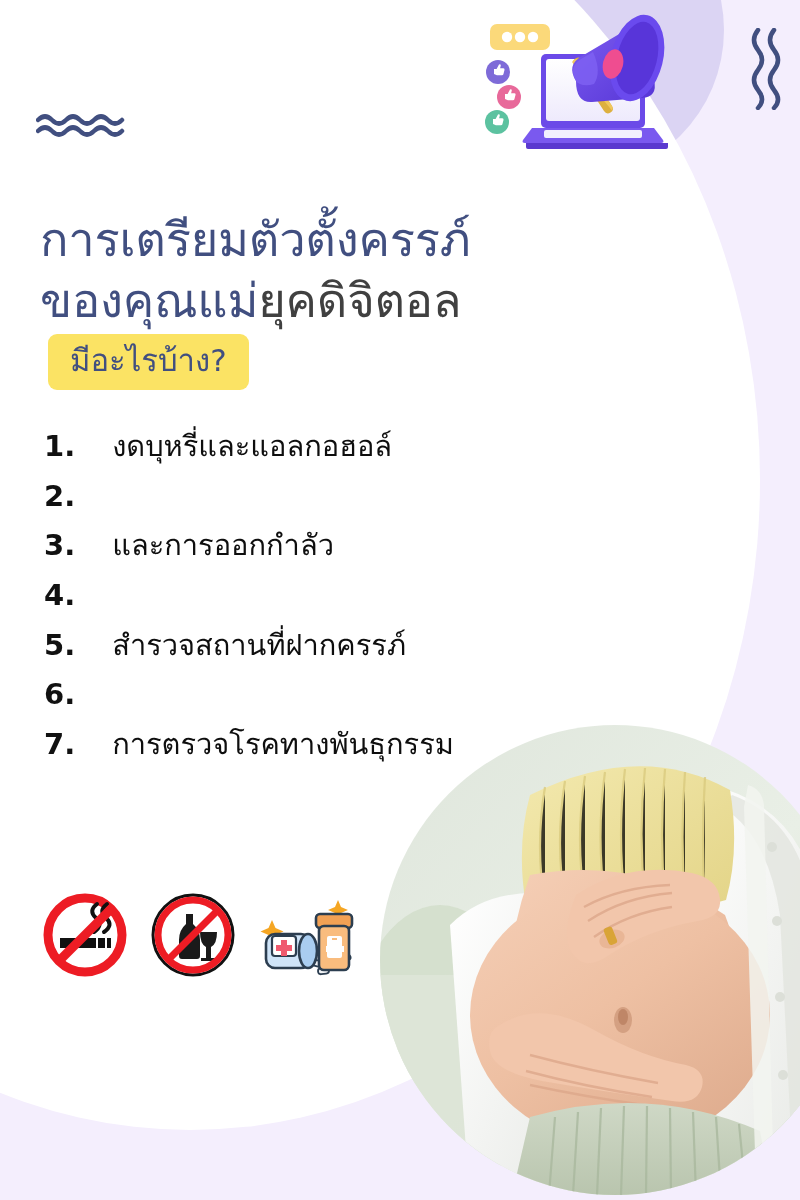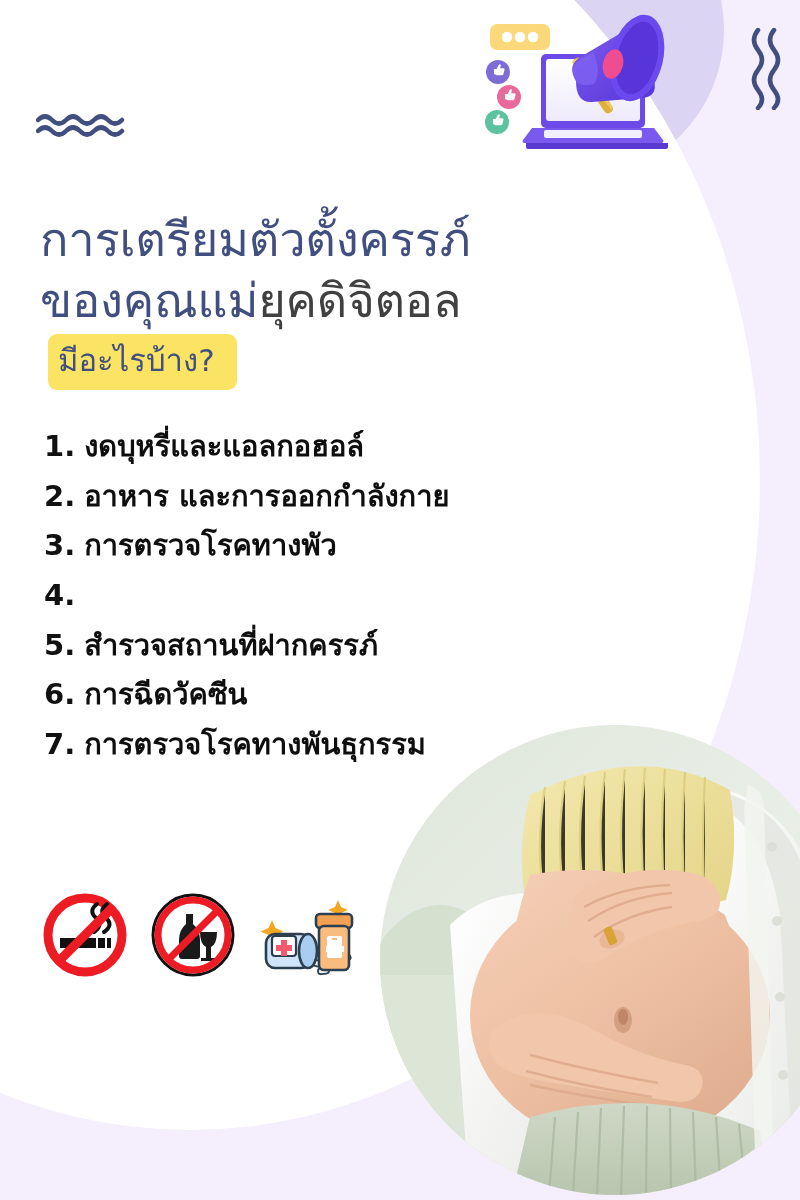--- a/index.html
+++ b/index.html
@@ -95,21 +95,21 @@
     color: #404040;
   }
 
   
   .badge {
     position: absolute;
     left: 48px;
     top: 334px;
     background: #fbe364;
     border-radius: 9px;
-    padding: 9px 22px 11px 10px;
+    padding: 9px 22px 11px 22px;
     font-size: 31px;
     line-height: 1.15;
     color: #414f80;
     font-weight: 400;
     white-space: nowrap;
   }
 
   
   .list {
     position: absolute;
@@ -126,21 +126,22 @@
     line-height: 1.16;
     white-space: nowrap;
   }
   .list-num {
     font-weight: 700;
     margin-right: 9px;
     color: #111111;
     flex: 0 0 auto;
   }
   .list-text {
-    font-weight: 700;
+    font-weight: 400;
+    margin-left: 28px;
   }
 
   
   .icon-row {
     position: absolute;
     left: 42px;
     top: 892px;
     display: flex;
     align-items: center;
     gap: 22px;
@@ -254,36 +255,34 @@
 
   <div class="badge">มีอะไรบ้าง?</div>
 
   <div class="list">
     <div class="list-item">
       <span class="list-num">1.</span>
       <span class="list-text">งดบุหรี่และแอลกอฮอล์</span>
     </div>
     <div class="list-item">
       <span class="list-num">2.</span>
-      <span class="list-text">อาหาร และการออกกำลังกาย</span>
     </div>
     <div class="list-item">
       <span class="list-num">3.</span>
-      <span class="list-text">การตรวจโรคทางพัว</span>
+      <span class="list-text">และการออกกำลัว</span>
     </div>
     <div class="list-item">
       <span class="list-num">4.</span>
     </div>
     <div class="list-item">
       <span class="list-num">5.</span>
       <span class="list-text">สำรวจสถานที่ฝากครรภ์</span>
     </div>
     <div class="list-item">
       <span class="list-num">6.</span>
-      <span class="list-text">การฉีดวัคซีน</span>
     </div>
     <div class="list-item">
       <span class="list-num">7.</span>
       <span class="list-text">การตรวจโรคทางพันธุกรรม</span>
     </div>
   </div>
 
   <div class="photo-circle">
     <svg class="photo-inner" viewBox="0 0 470 470" width="470" height="470" preserveAspectRatio="xMidYMid slice">
       <defs>

